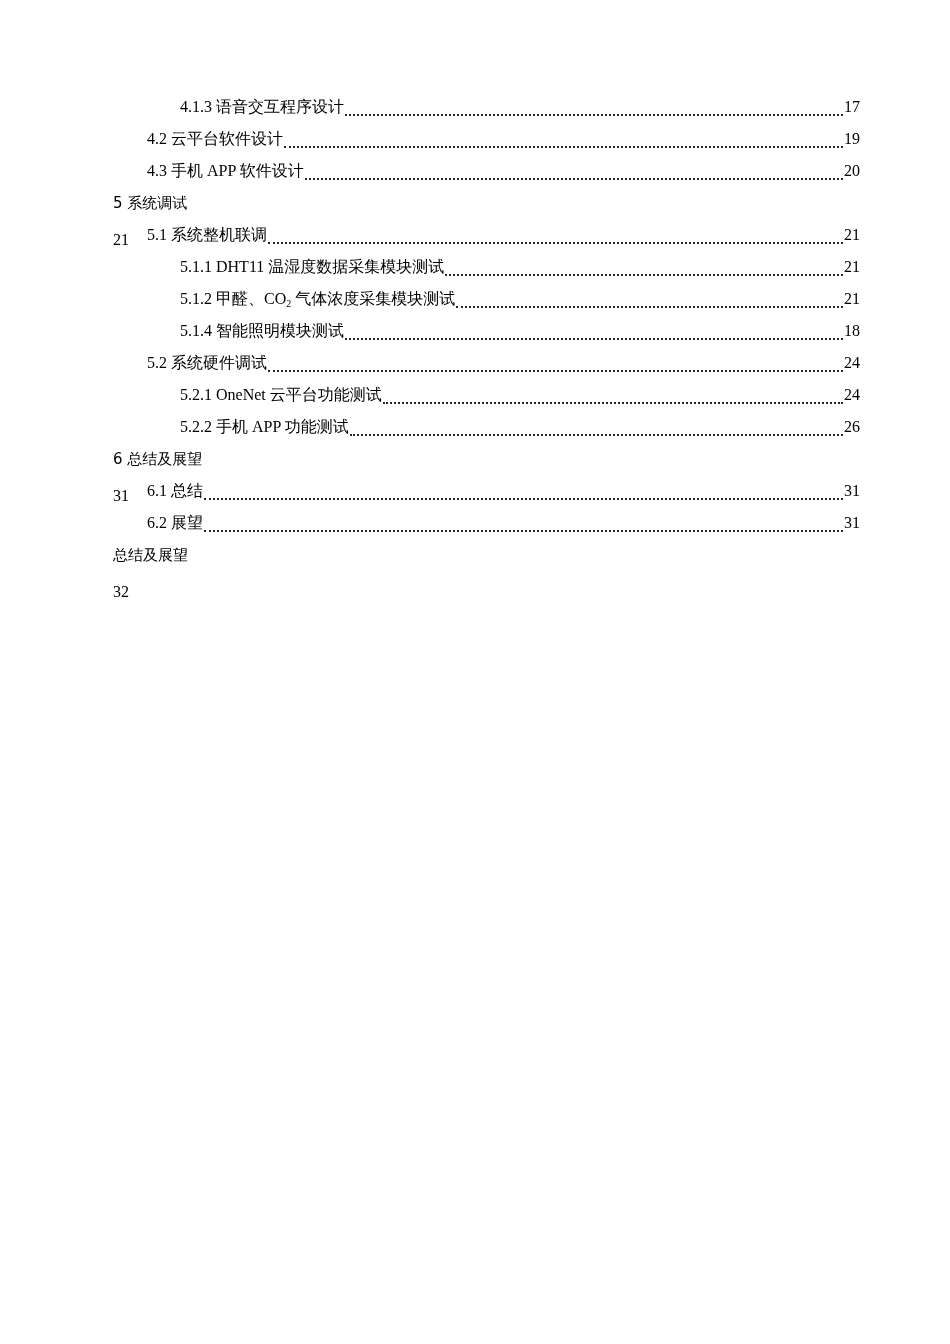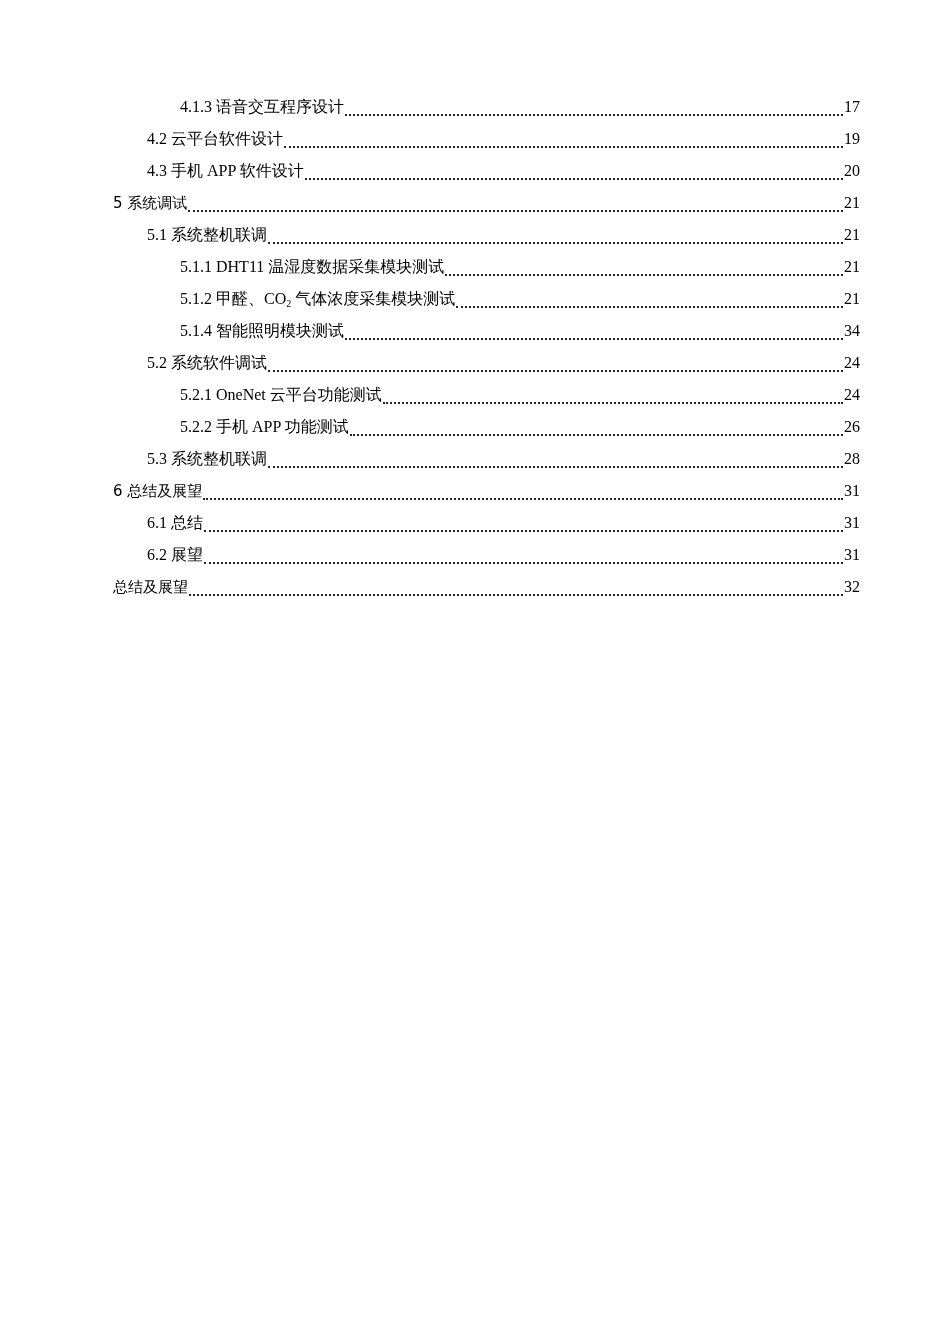--- a/index.html
+++ b/index.html
@@ -23,21 +23,21 @@
   .toc-row {
     display: flex;
     align-items: baseline;
     height: 32px;
     font-family: "Liberation Serif", "DejaVu Serif", serif;
     font-size: 16px;
     line-height: 24px;
     white-space: nowrap;
     cursor: pointer;
   }
-  .toc-row.level-1 { padding-left: 0; }
+  .toc-row.level-1 { padding-left: 0; flex-direction: column; }
   .toc-row.level-2 { padding-left: 34px; }
   .toc-row.level-3 { padding-left: 67px; }
   .toc-row.level-1 .toc-label {
     font-family: "DejaVu Sans", "Liberation Sans", sans-serif;
     font-size: 15px;
   }
   .toc-label {
     flex: 0 0 auto;
   }
   .toc-label sub {
@@ -107,46 +107,41 @@
   <div class="toc-row level-3">
     <span class="toc-label"><span>5.1.2</span> <span>甲醛、CO</span><sub>2</sub><span> 气体浓度采集模块测试</span></span>
     <span class="toc-leader"></span>
     <span class="toc-page">21</span>
   </div>
 
 
   <div class="toc-row level-3">
     <span class="toc-label"><span>5.1.4</span> <span>智能照明模块测试</span></span>
     <span class="toc-leader"></span>
-    <span class="toc-page">34</span>
+    <span class="toc-page">18</span>
   </div>
 
   <div class="toc-row level-2">
-    <span class="toc-label"><span>5.2</span> <span>系统软件调试</span></span>
+    <span class="toc-label"><span>5.2</span> <span>系统硬件调试</span></span>
     <span class="toc-leader"></span>
     <span class="toc-page">24</span>
   </div>
 
   <div class="toc-row level-3">
     <span class="toc-label"><span>5.2.1</span> <span>OneNet 云平台功能测试</span></span>
     <span class="toc-leader"></span>
     <span class="toc-page">24</span>
   </div>
 
   <div class="toc-row level-3">
     <span class="toc-label"><span>5.2.2</span> <span>手机 APP 功能测试</span></span>
     <span class="toc-leader"></span>
     <span class="toc-page">26</span>
   </div>
 
-  <div class="toc-row level-2">
-    <span class="toc-label"><span>5.3</span> <span>系统整机联调</span></span>
-    <span class="toc-leader"></span>
-    <span class="toc-page">28</span>
-  </div>
 
   <div class="toc-row level-1">
     <span class="toc-label"><span>6</span> <span>总结及展望</span></span>
     <span class="toc-leader"></span>
     <span class="toc-page">31</span>
   </div>
 
   <div class="toc-row level-2">
     <span class="toc-label"><span>6.1</span> <span>总结</span></span>
     <span class="toc-leader"></span>

